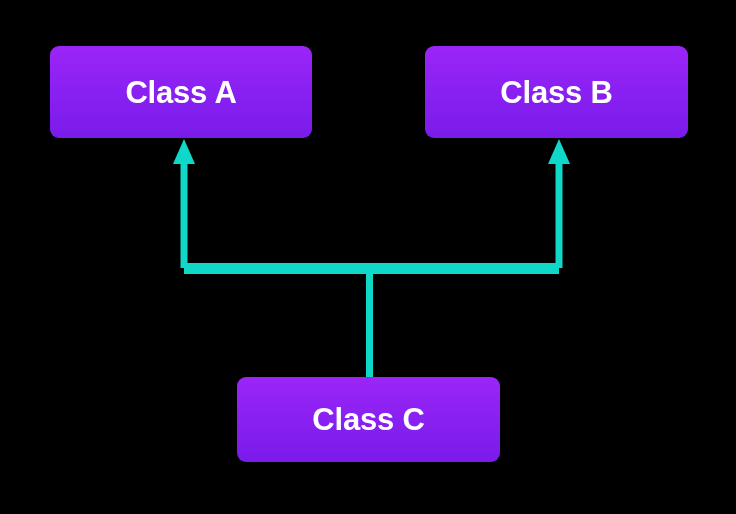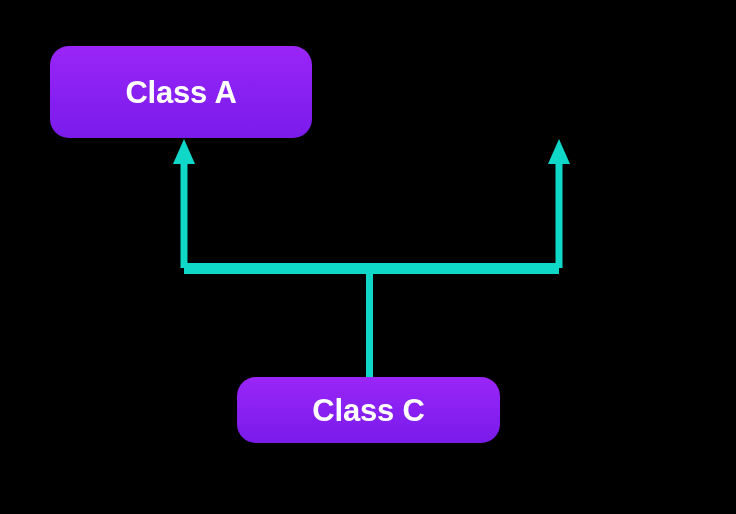--- a/index.html
+++ b/index.html
@@ -12,21 +12,21 @@
   }
   #canvas {
     position: relative;
     width: 736px;
     height: 514px;
     background: #000000;
     overflow: hidden;
   }
   .uml-box {
     position: absolute;
-    border-radius: 19px;
+    border-radius: 9px;
     background: linear-gradient(180deg, #9b25f7 0%, #8a21f2 45%, #7a1bea 100%);
     display: flex;
     align-items: center;
     justify-content: center;
     box-sizing: border-box;
   }
   .uml-box-label {
     color: #ffffff;
     font-size: 31px;
     font-weight: bold;
@@ -43,21 +43,21 @@
   #box-class-b {
     left: 425px;
     top: 46px;
     width: 263px;
     height: 92px;
   }
   #box-class-c {
     left: 237px;
     top: 377px;
     width: 263px;
-    height: 66px;
+    height: 85px;
   }
   #connector-layer {
     position: absolute;
     left: 0;
     top: 0;
     width: 736px;
     height: 514px;
   }
   #edge-label-extends {
     position: absolute;
@@ -90,19 +90,22 @@
       <polygon points="184,139 195,164 173,164" fill="#0fd8c9"></polygon>
 
       <polygon points="559,139 570,164 548,164" fill="#0fd8c9"></polygon>
     </g>
   </svg>
 
   <div class="uml-box" id="box-class-a">
     <span class="uml-box-label">Class A</span>
   </div>
 
+  <div class="uml-box" id="box-class-b">
+    <span class="uml-box-label">Class B</span>
+  </div>
 
   <div class="uml-box" id="box-class-c">
     <span class="uml-box-label">Class C</span>
   </div>
 
 
 </div>
 
 </body></html>

